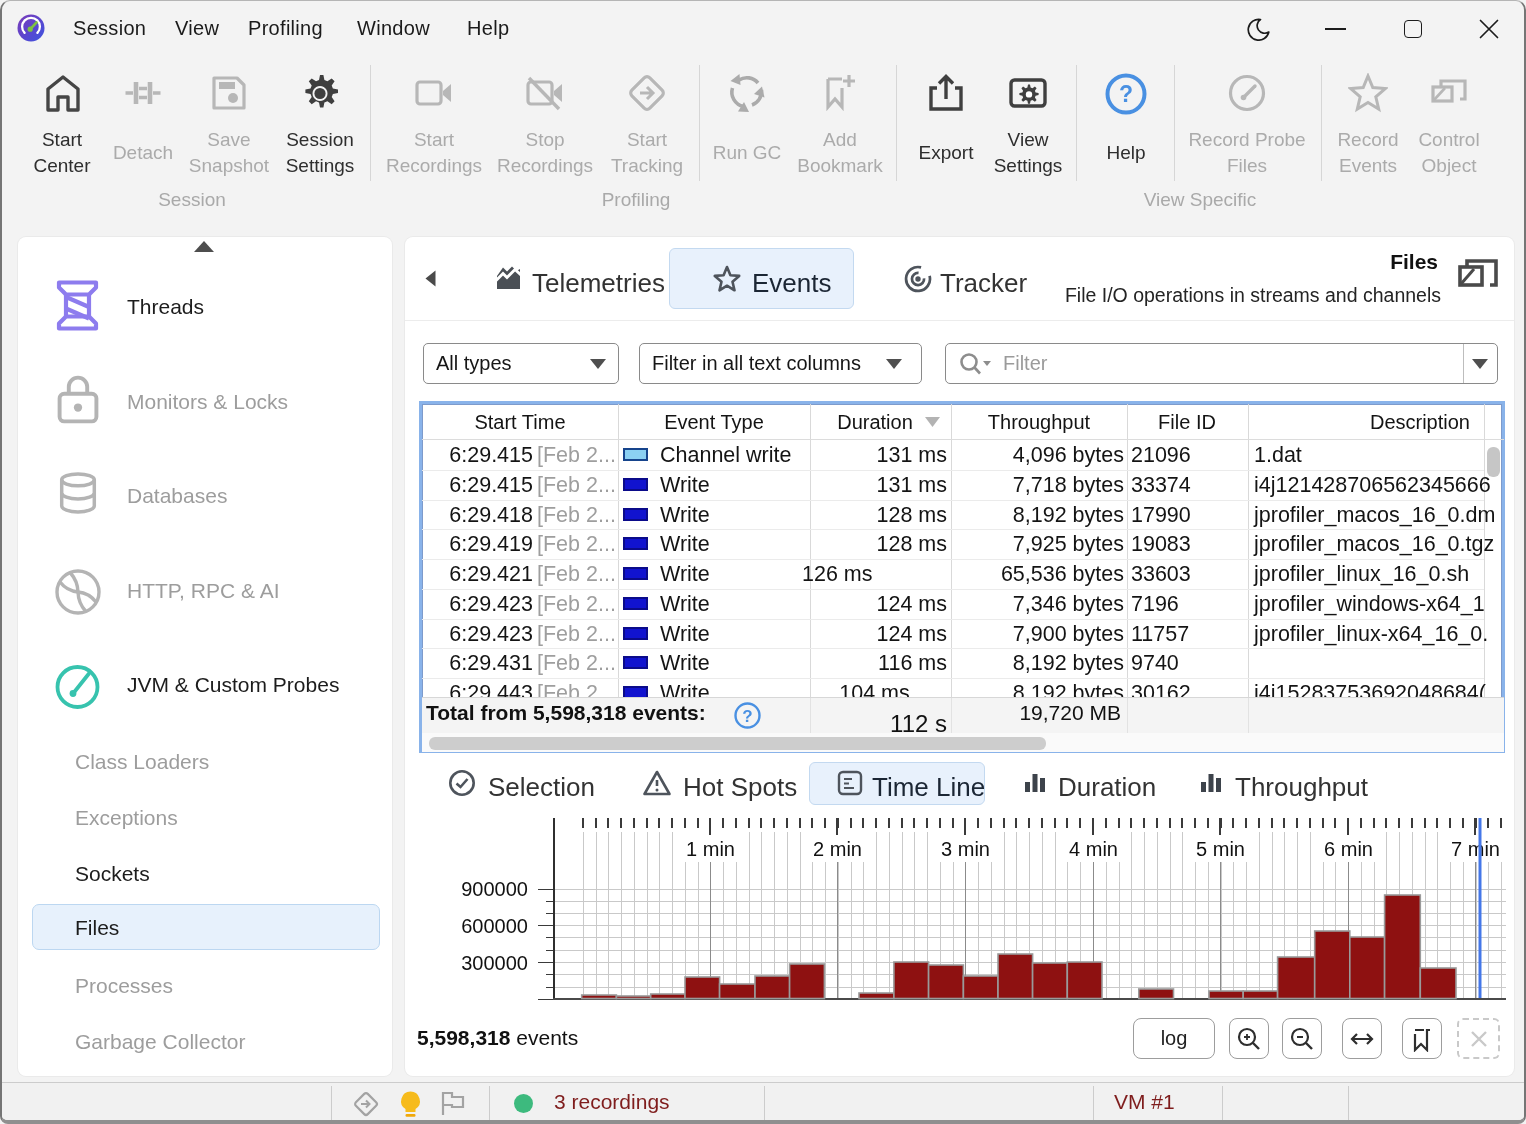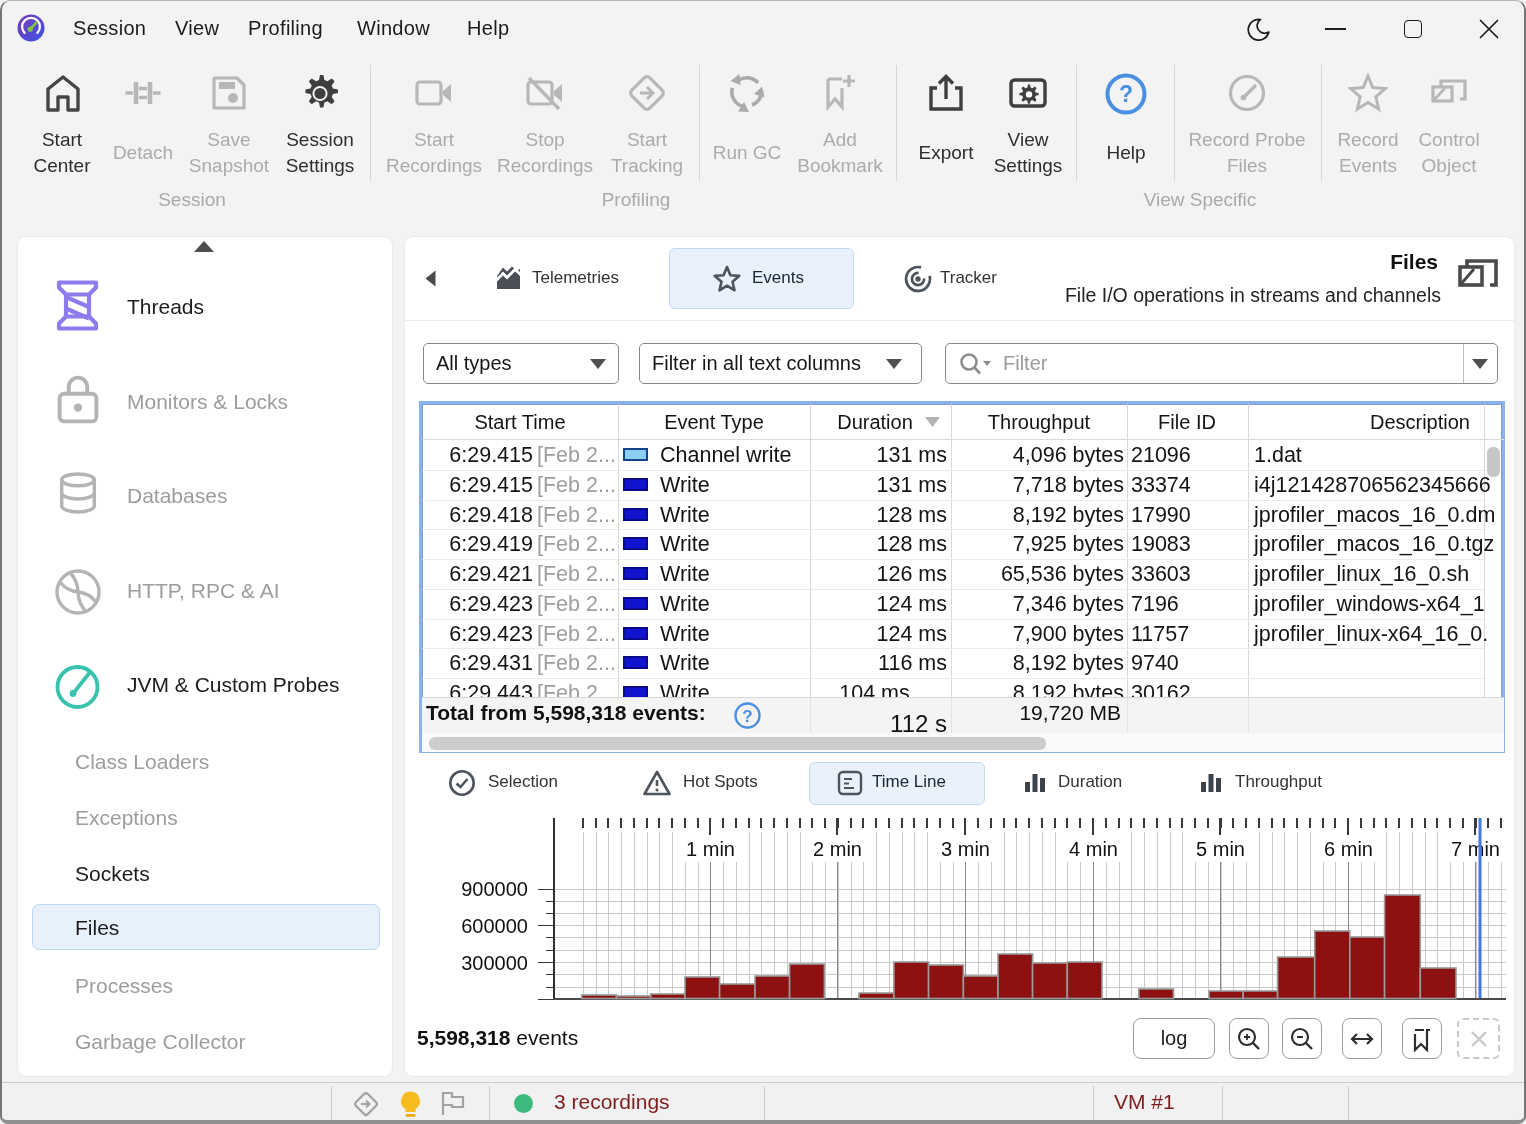--- a/index.html
+++ b/index.html
@@ -21,21 +21,21 @@
   .tbicon { position:absolute; top:72px; }
   .tblabel { position:absolute; width:160px; text-align:center; font-size:19px; line-height:26px; color:#2e2e2e; }
   .tblabel.dis { color:#ababab; }
   .tbgroup { position:absolute; top:188px; font-size:19px; color:#a9a9a9; width:200px; text-align:center; }
   
   #sidebar { position:absolute; left:16px; top:236px; width:374px; height:839px; background:#ffffff; border-radius:8px; box-shadow:0 0 0 1px #eaeaea; }
   #main { position:absolute; left:403px; top:236px; width:1109px; height:839px; background:#ffffff; border-radius:8px; box-shadow:0 0 0 1px #eaeaea; }
   .sideitem { position:absolute; left:0; font-size:21px; color:#9d9d9d; }
   .sideitem.on { color:#1c1c1c; }
   
-  .tabtext { position:absolute; font-size:17px; color:#333333; }
+  .tabtext { position:absolute; font-size:26px; color:#333333; }
   
   #tablewrap { position:absolute; left:14px; top:164px; width:1086px; height:352px; border:3px solid #89b3ea; box-shadow:inset 0 0 0 1px #7d9bcc; background:#ffffff; }
   .th { position:absolute; top:0; height:36px; line-height:36px; font-size:20px; color:#141414; text-align:center; }
   .colsep { position:absolute; top:0; width:1px; background:#d9d9d9; }
   .row { position:absolute; left:0; width:1062px; height:30px; }
   .rowline { position:absolute; left:0; width:1062px; height:1px; background:#ebebeb; }
   .cell { position:absolute; font-size:21.5px; color:#141414; line-height:30px; white-space:nowrap; }
   .gray { color:#9e9e9e; }
   .swatch { position:absolute; width:25px; height:13px; }
   
@@ -365,21 +365,21 @@
     <div class="cell" style="left:552px;width:150px;text-align:right">7,925 bytes</div>
     <div class="cell" style="left:709px">19083</div>
     <div class="cell" style="left:832px">jprofiler_macos_16_0.tgz</div>
     </div>
     <div class="rowline" style="top:125.2px"></div>
     <div class="row" style="top:155.0px">
     <div class="cell" style="left:0;width:111px;text-align:right">6:29.421</div>
     <div class="cell gray" style="left:115px">[Feb 2...</div>
     <div class="swatch" style="left:201px;top:8px;background:#1113cf;border:2px solid #0b0b8a"></div>
     <div class="cell" style="left:238px">Write</div>
-    <div class="cell" style="left:380px;width:145px;text-align:right">126 ms</div>
+    <div class="cell" style="left:380px;width:145px;">126 ms</div>
     <div class="cell" style="left:552px;width:150px;text-align:right">65,536 bytes</div>
     <div class="cell" style="left:709px">33603</div>
     <div class="cell" style="left:832px">jprofiler_linux_16_0.sh</div>
     </div>
     <div class="rowline" style="top:155.0px"></div>
     <div class="row" style="top:184.8px">
     <div class="cell" style="left:0;width:111px;text-align:right">6:29.423</div>
     <div class="cell gray" style="left:115px">[Feb 2...</div>
     <div class="swatch" style="left:201px;top:8px;background:#1113cf;border:2px solid #0b0b8a"></div>
     <div class="cell" style="left:238px">Write</div>
@@ -411,20 +411,21 @@
     </div>
     <div class="rowline" style="top:244.2px"></div>
     <div class="row" style="top:274.0px">
     <div class="cell" style="left:0;width:111px;text-align:right">6:29.443</div>
     <div class="cell gray" style="left:115px">[Feb 2.</div>
     <div class="swatch" style="left:201px;top:8px;background:#1113cf;border:2px solid #0b0b8a"></div>
     <div class="cell" style="left:238px">Write</div>
     <div class="cell" style="left:380px;width:145px;text-align:center">104 ms</div>
     <div class="cell" style="left:552px;width:150px;text-align:right">8,192 bytes</div>
     <div class="cell" style="left:709px">30162</div>
+    <div class="cell" style="left:832px">i4j15283753692048684(</div>
     </div>
     <div class="rowline" style="top:274.0px"></div>
     <div class="abs" style="left:0;top:293px;width:1082px;height:36px;background:#f4f4f4;border-top:1px solid #d7d7d7">
     <div class="abs" style="left:4px;top:3px;font-size:21px;font-weight:bold;color:#111">Total from 5,598,318 events:</div>
     <svg class="abs" style="left:312px;top:4px" width="27" height="27" viewBox="0 0 27 27">
             <circle cx="13.5" cy="13.5" r="12" fill="none" stroke="#4990e2" stroke-width="2.4"></circle>
             <text x="13.5" y="19.5" font-size="17" font-weight="bold" fill="#4990e2" text-anchor="middle" font-family="Liberation Sans">?</text>
           </svg>
     <div class="abs" style="left:380px;top:12px;width:145px;text-align:right;font-size:24px;color:#111">112 s</div>
     <div class="abs" style="left:552px;top:3px;width:147px;text-align:right;font-size:21px;color:#111">19,720 MB</div>

